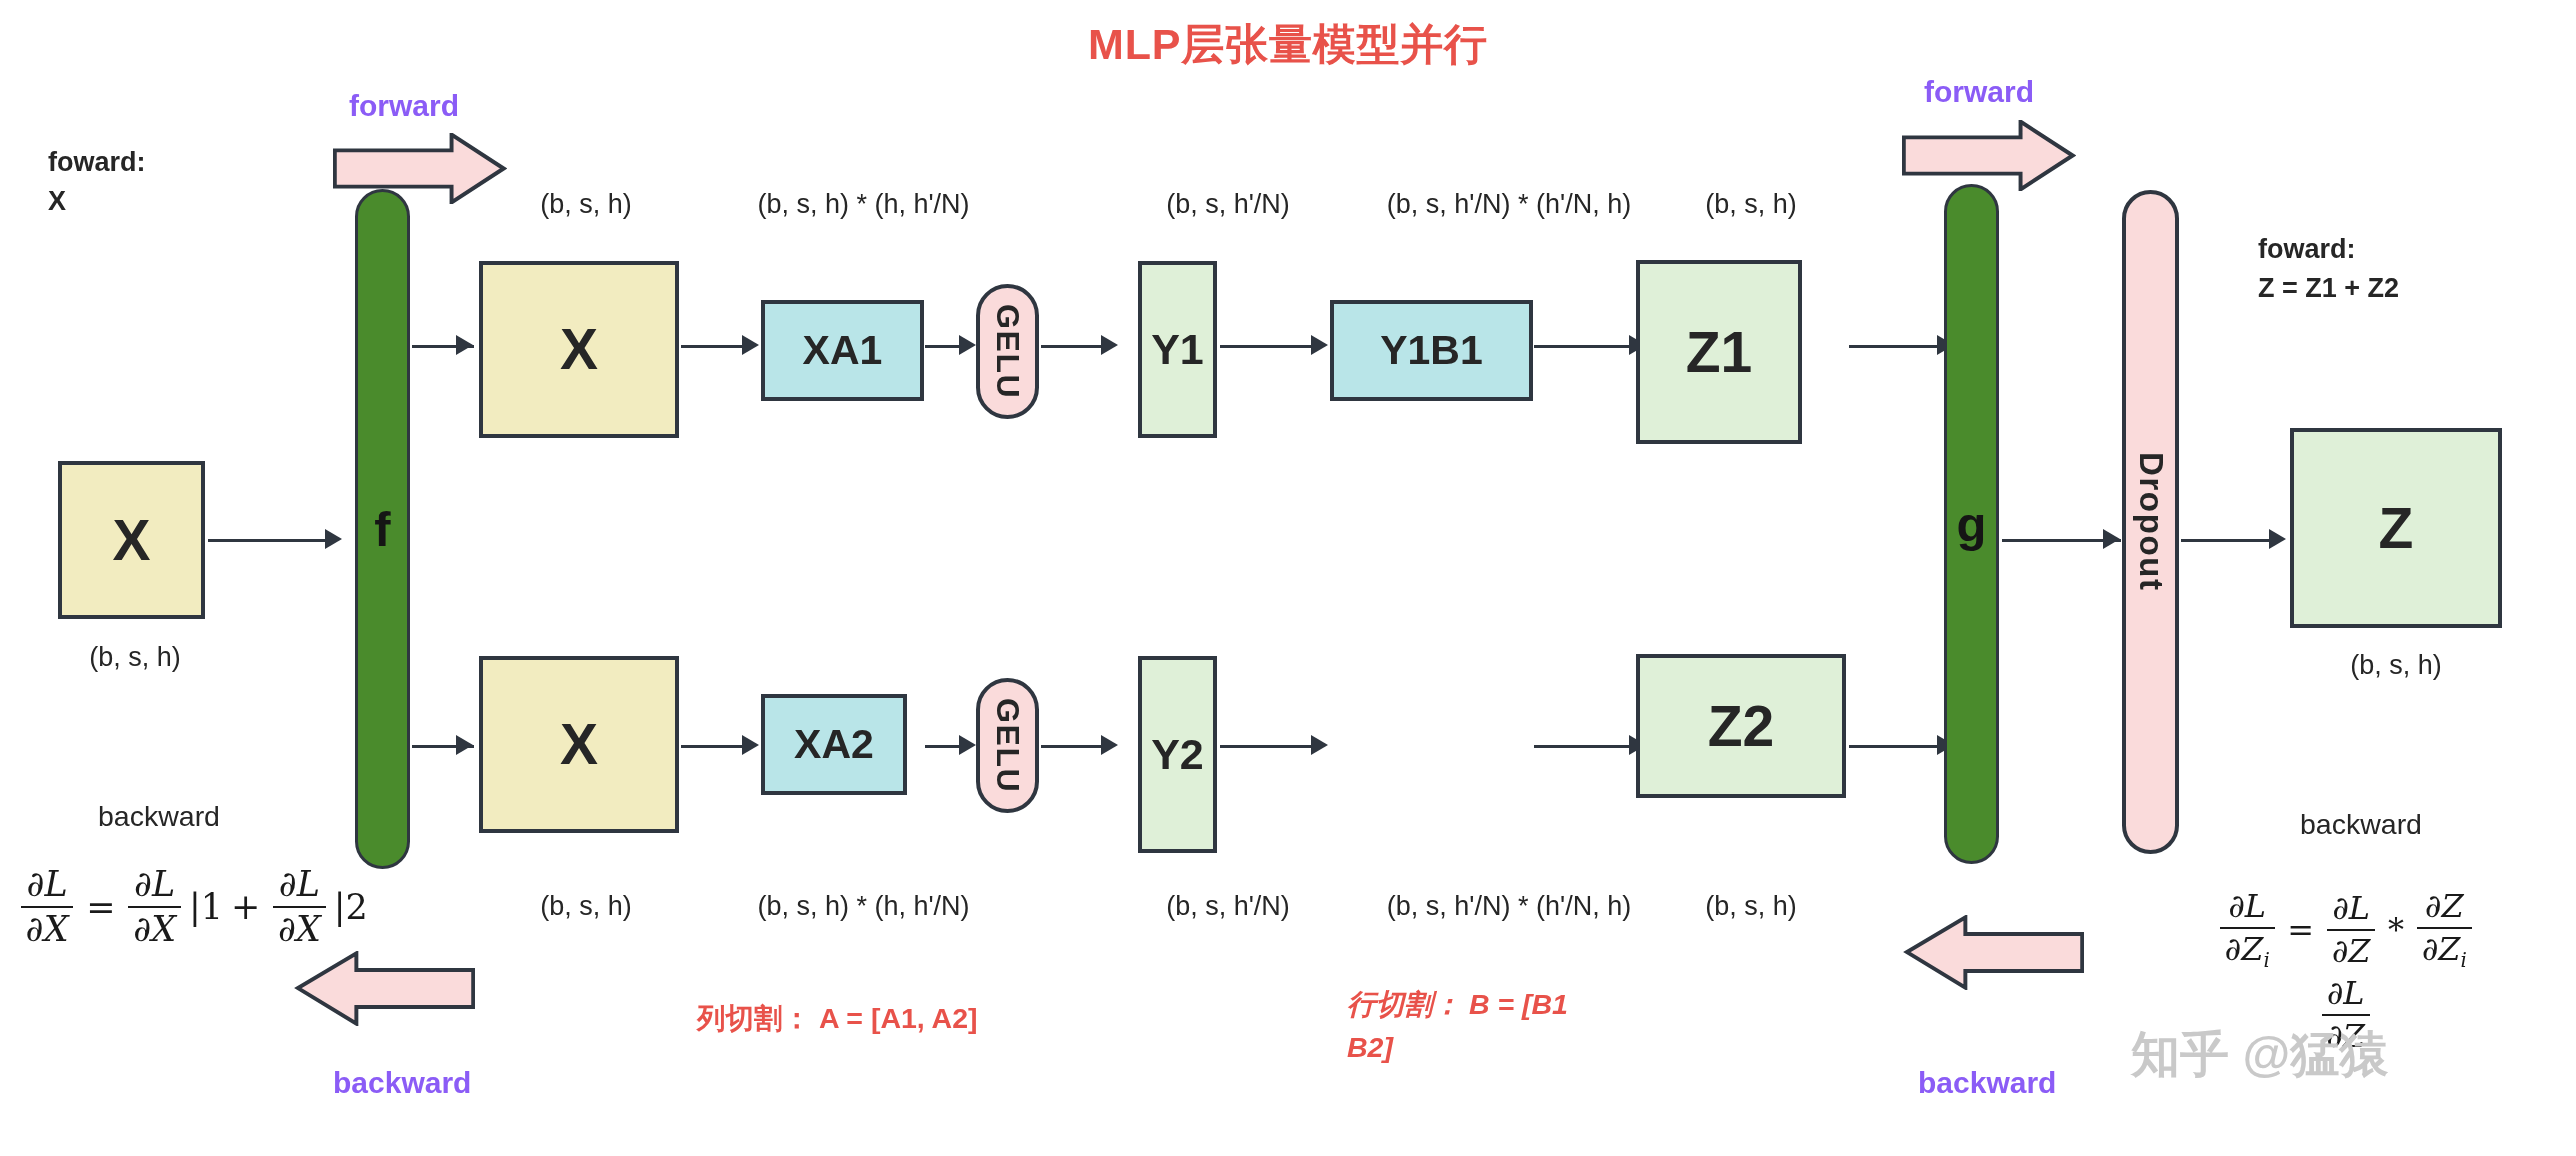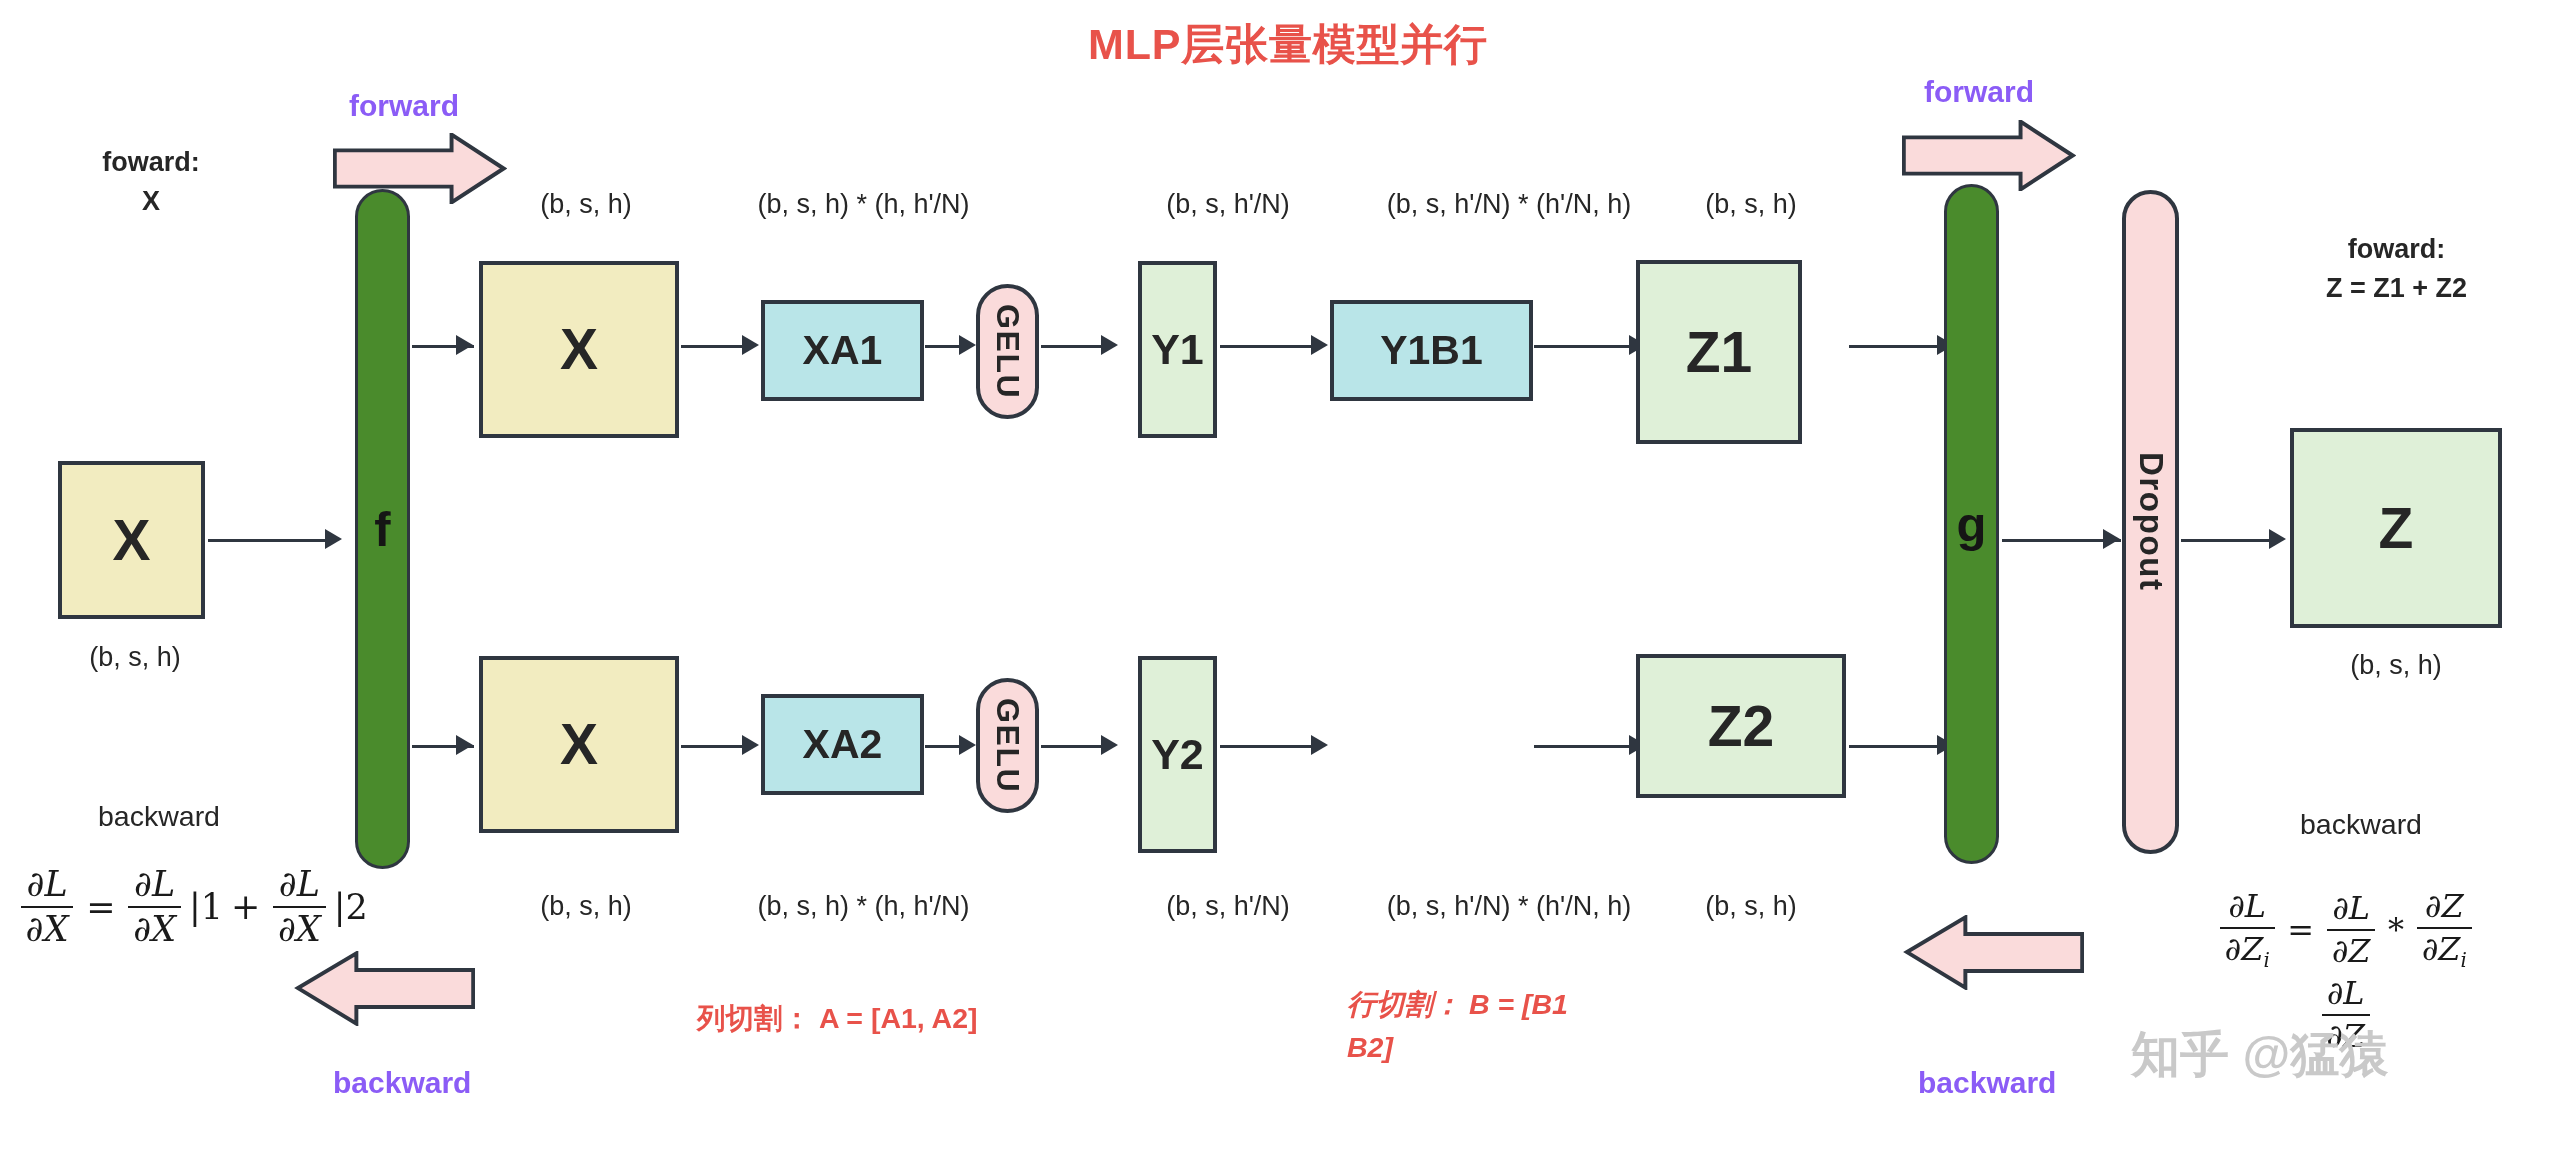--- a/index.html
+++ b/index.html
@@ -64,21 +64,21 @@
   
   .dimlabel{
     font-size:27px;
     font-weight:500;
     color:#262626;
     white-space:nowrap;
     text-align:center;
   }
   .note{
     font-size:27px;font-weight:700;color:#262626;
-    text-align:center;white-space:pre-line;line-height:1.45;
+    text-align:left;white-space:pre-line;line-height:1.45;
   }
   .note-plain{
     font-size:28.5px;font-weight:400;color:#262626;
     text-align:center;white-space:nowrap;
   }
   .redlabel{
     font-size:30px;font-weight:700;color:#8b5cf6;white-space:nowrap;
   }
   .redanno{
     font-size:28.5px;font-weight:700;color:#e8524a;white-space:pre-line;line-height:1.5;
@@ -175,21 +175,21 @@
   <div class="arrowhead" style="left:1629px;top:335px;"></div>
 
   <div class="abs box box-green" style="left:1636px;top:260px;width:166px;height:184px;font-size:57px;text-align:center;">Z1</div>
   <div class="conn" style="left:1849px;top:345px;width:97px;"></div>
   <div class="arrowhead" style="left:1937px;top:335px;"></div>
 
   <div class="abs box box-yellow" style="left:479px;top:656px;width:200px;height:177px;font-size:57px;">X</div>
   <div class="conn" style="left:681px;top:745px;width:67px;"></div>
   <div class="arrowhead" style="left:742px;top:735px;"></div>
 
-  <div class="abs box box-cyan" style="left:761px;top:694px;width:163px;height:101px;font-size:41px;">XA2</div>
+  <div class="abs box box-cyan" style="left:761px;top:694px;width:146px;height:101px;font-size:41px;">XA2</div>
   <div class="conn" style="left:925px;top:745px;width:43px;"></div>
   <div class="arrowhead" style="left:959px;top:735px;"></div>
 
   <div class="abs pill-pink" style="left:976px;top:678px;width:63px;height:135px;">
     <div class="vert-text" style="font-size:32px;">GELU</div>
   </div>
   <div class="conn" style="left:1041px;top:745px;width:67px;"></div>
   <div class="arrowhead" style="left:1101px;top:735px;"></div>
 
   <div class="abs box box-green" style="left:1138px;top:656px;width:79px;height:197px;font-size:43px;">Y2</div>

